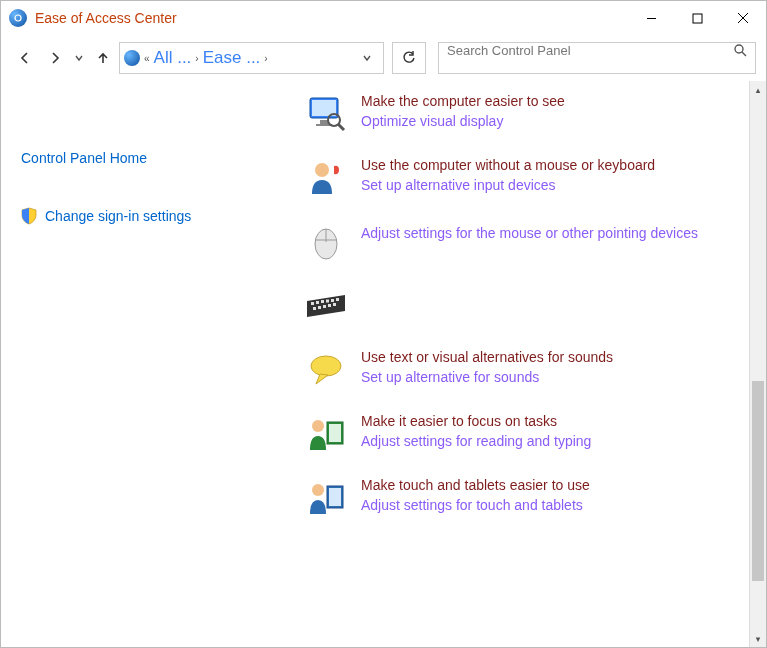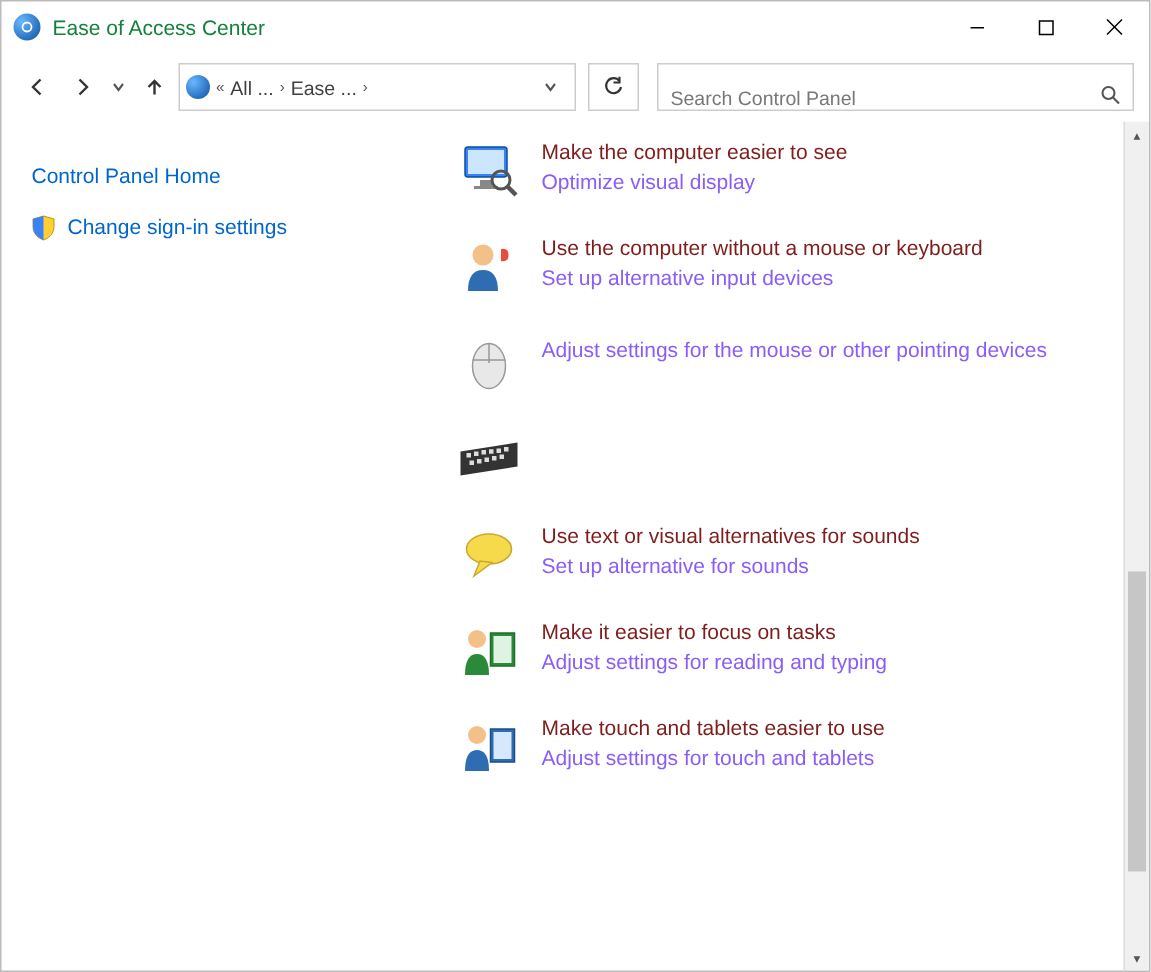--- a/index.html
+++ b/index.html
@@ -22,21 +22,21 @@
     padding: 0 0 0 8px;
   }
   .titlebar .app-icon {
     width: 18px; height: 18px;
     margin-right: 8px;
     border-radius: 50%;
     background: radial-gradient(circle at 30% 30%, #6ab7ff, #0a4fa0);
     display:flex;align-items:center;justify-content:center;
     color:#fff;font-size:10px;
   }
-  .titlebar .title { font-size: 14px; color:#15803d; }
+  .titlebar .title { font-size: 14px; color:#c2410c; }
   .titlebar .spacer { flex:1; }
   .win-btn {
     width: 46px; height: 32px;
     display:flex; align-items:center; justify-content:center;
     font-size:12px;
     color:#000;
   }
   .win-btn svg { stroke:#000; }
   
   .toolbar {
@@ -57,49 +57,50 @@
     border:1px solid #ccc;
     display:flex;align-items:center;
     padding:0 4px;
     gap:4px;
   }
   .addr-box .mini-icon {
     width:16px;height:16px;border-radius:50%;
     background:radial-gradient(circle at 30% 30%, #6ab7ff, #0a4fa0);
     flex:none;
   }
-  .addr-box .crumb {font-size:13px;color:#404040;white-space:nowrap;}
+  .addr-box .crumb {font-size:17px;color:#3b82f6;white-space:nowrap;}
   .addr-box .chev {color:#555;font-size:10px;}
   .addr-drop {
     width:24px;height:32px;display:flex;align-items:center;justify-content:center;color:#555;
   }
   .refresh {
     width:34px;height:32px;border:1px solid #ccc;margin-left:6px;
     display:flex;align-items:center;justify-content:center;color:#333;
   }
   .searchbox {
     flex:1;margin-left:10px;height:32px;border:1px solid #ccc;
-    display:flex;align-items:flex-end;padding:0 8px;
+    display:flex;align-items:flex-start;padding:0 8px;
     color:#777;
   }
   .searchbox .mag { margin-left:auto;color:#555; }
   
   .content {
     display:flex;
     height: calc(100% - 34px - 46px);
   }
   .sidebar {
     width: 300px;
     padding: 28px 20px;
   }
   .side-link {
     color:#0066cc;
     margin-bottom:18px;
-    display:flex;gap:8px;
+    display:flex;align-items:center;gap:8px;
     font-size:14px;
+    margin-top:41px;
   }
   .shield {
     width:16px;height:18px;
     display:inline-block;
   }
   .main {
     flex:1;
     position:relative;
     padding: 12px 30px 12px 4px;
     overflow:hidden;

